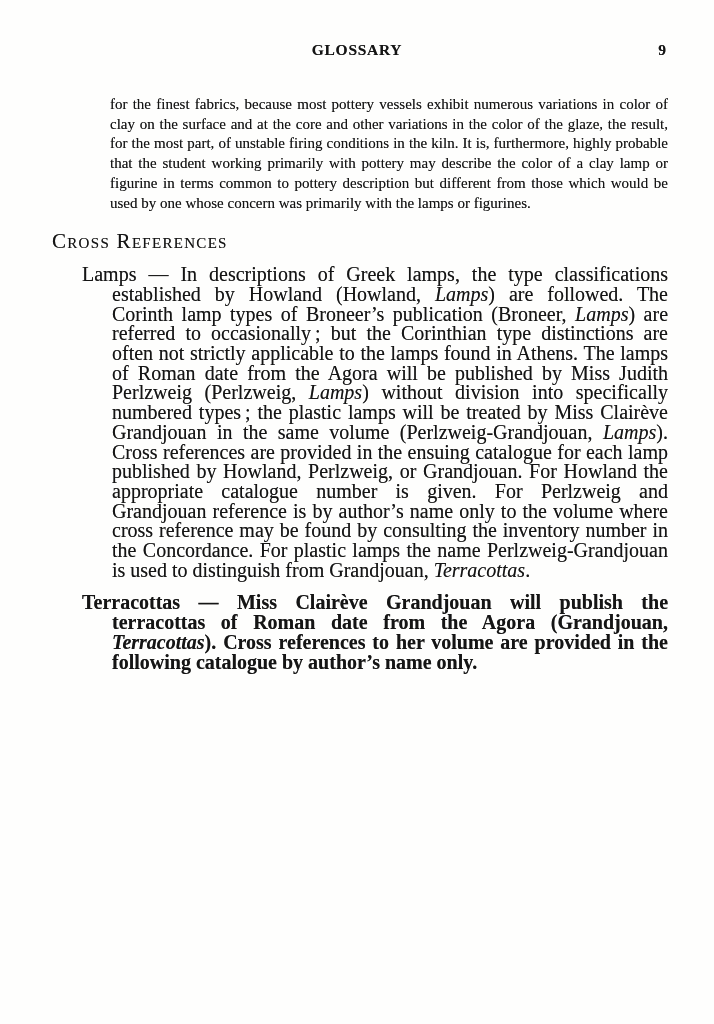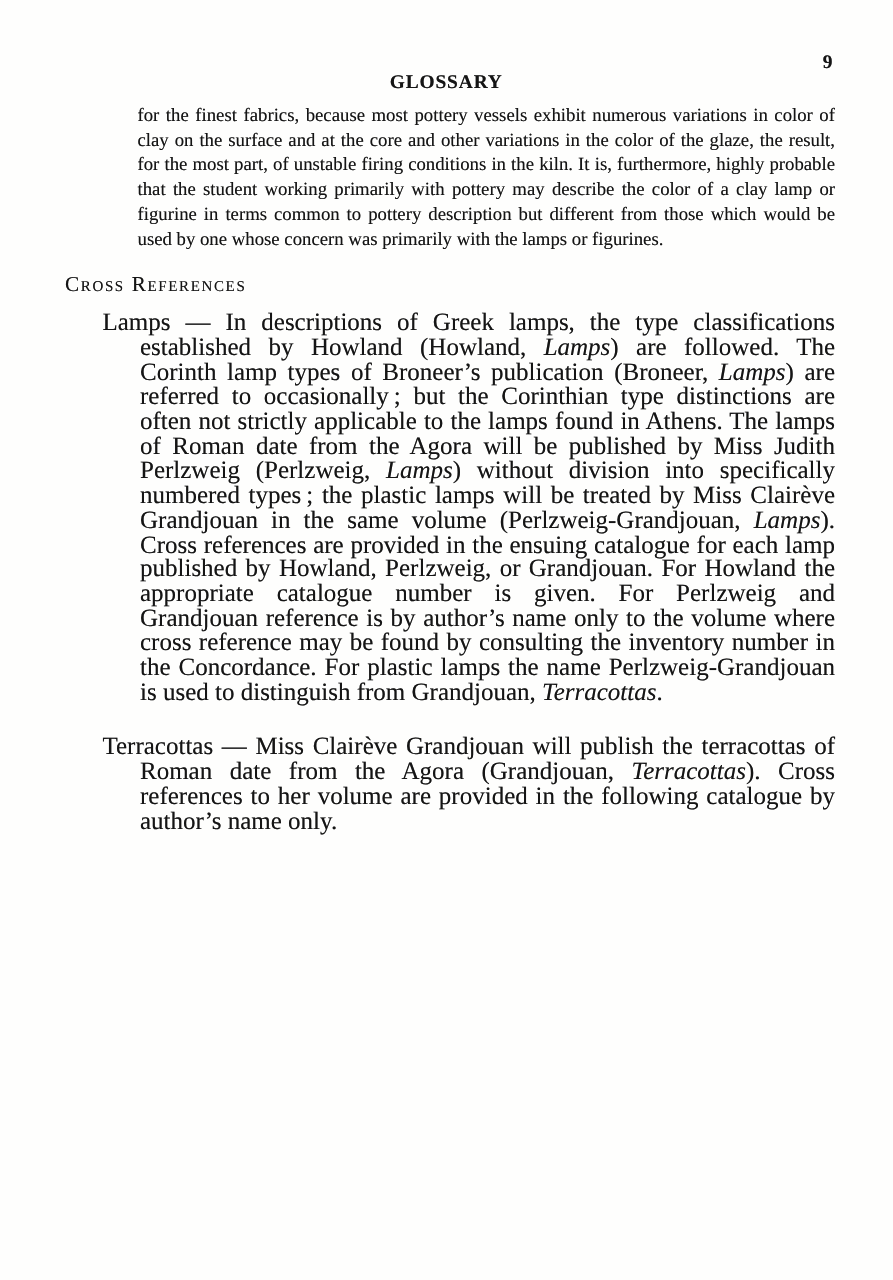--- a/index.html
+++ b/index.html
@@ -22,62 +22,63 @@
     text-shadow: 0 0 0.3px rgba(20, 20, 20, 0.55);
   }
   .running-head {
     position: absolute;
     top: 41px;
     left: 0;
     right: 0;
     height: 20px;
   }
   .page-title {
-    margin: 16px;
+    margin: 0;
     text-align: center;
     font-size: 15.5px;
     font-weight: bold;
     letter-spacing: 0.7px;
   }
   .page-number {
     position: absolute;
     top: 0;
     right: 48px;
     font-size: 15.5px;
     font-weight: bold;
   }
   .body-block {
     position: absolute;
     top: 83px;
     left: 0;
     right: 0;
   }
   .intro {
-    margin: 1px 46px 0 110px;
+    margin: 12px 46px 0 110px;
     font-size: 15px;
     line-height: 19.7px;
     text-align: justify;
   }
   .section-heading {
     margin: 16px 46px 0 52px;
-    font-size: 17px;
+    font-size: 21px;
     font-weight: normal;
     font-variant: small-caps;
     letter-spacing: 1.3px;
   }
   .entry {
     margin: 11px 46px 0 82px;
     padding-left: 30px;
     text-indent: -30px;
     font-size: 20px;
     line-height: 19.7px;
     text-align: justify;
   }
   .entry + .entry {
-    margin-top: 24px;
+    margin-top: 13px;
+    font-weight: bold;
   }
   .entry-body i {
     font-style: italic;
   }
 </style>
 </head>
 <body>
 
 <div class="page">
 

